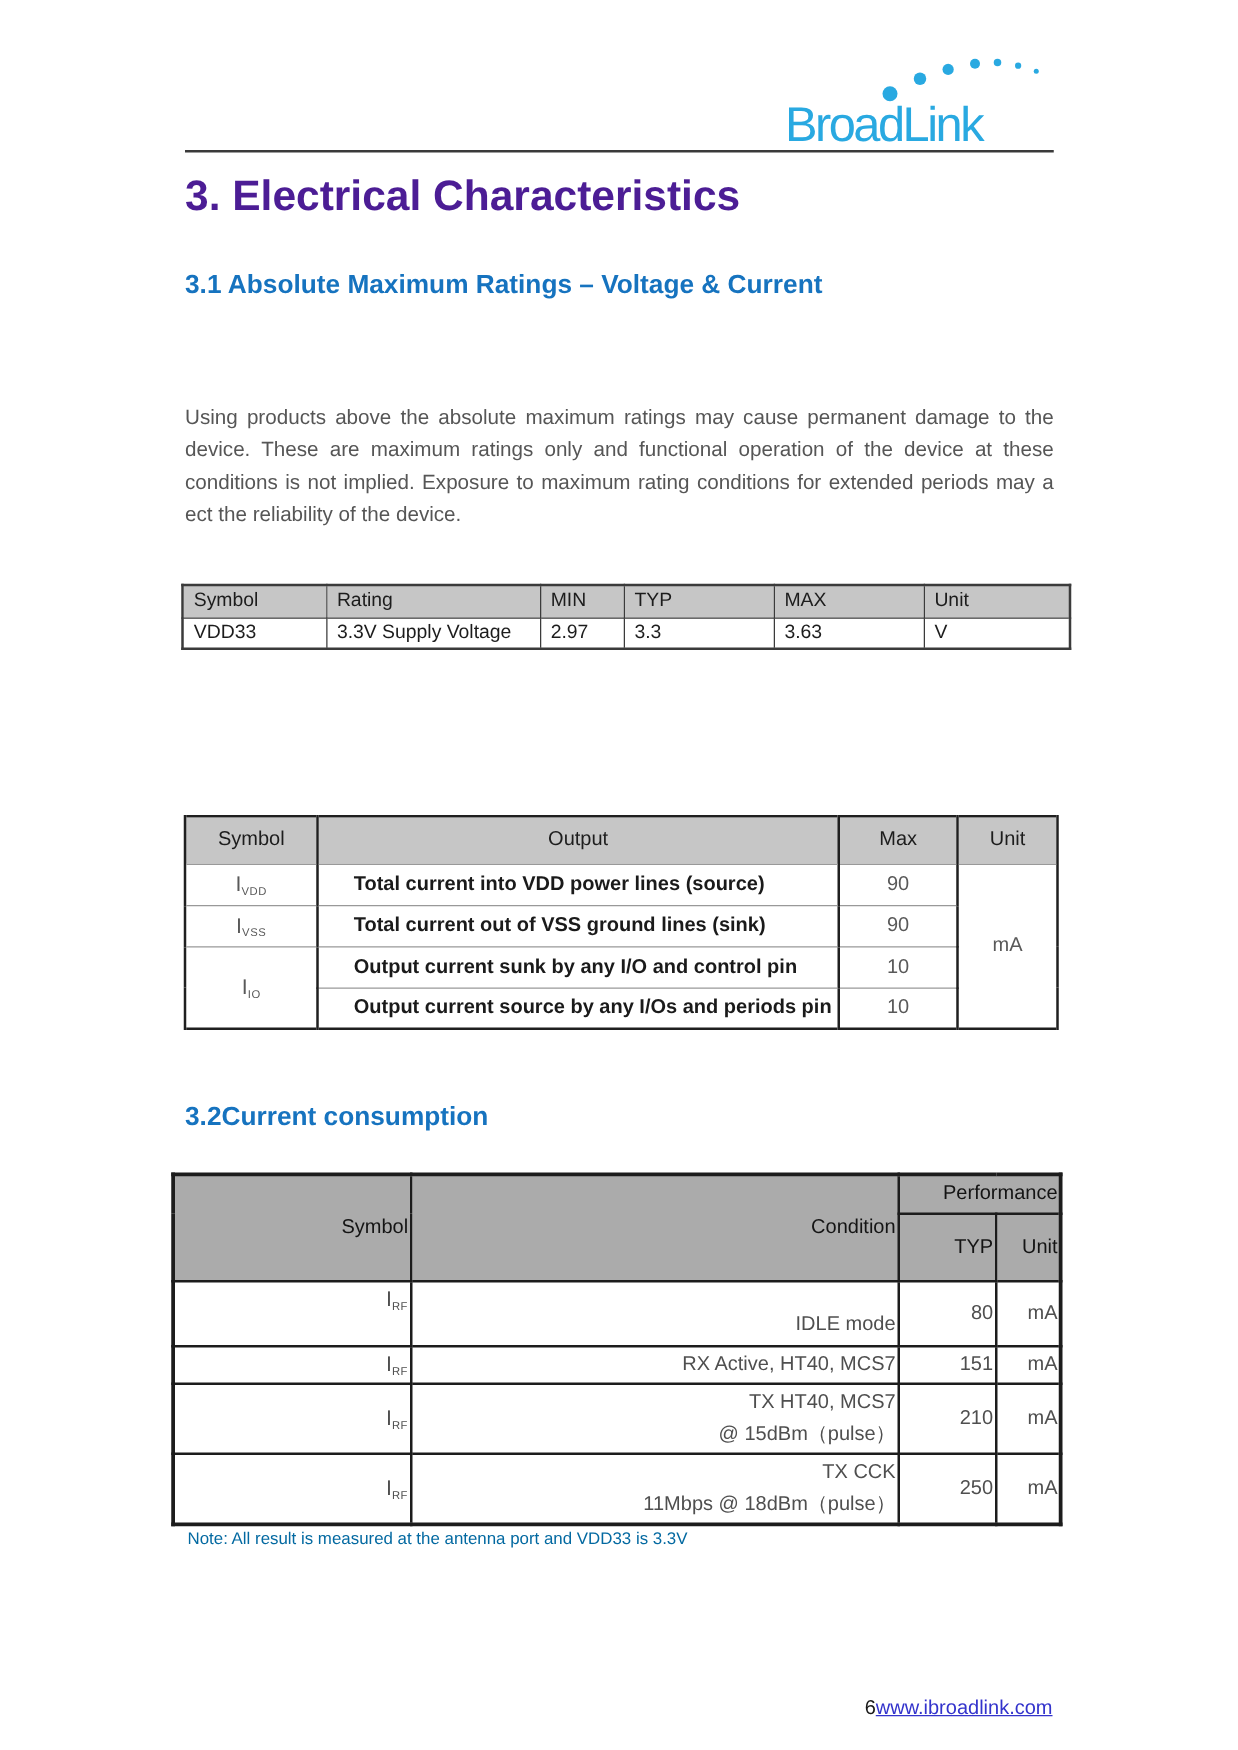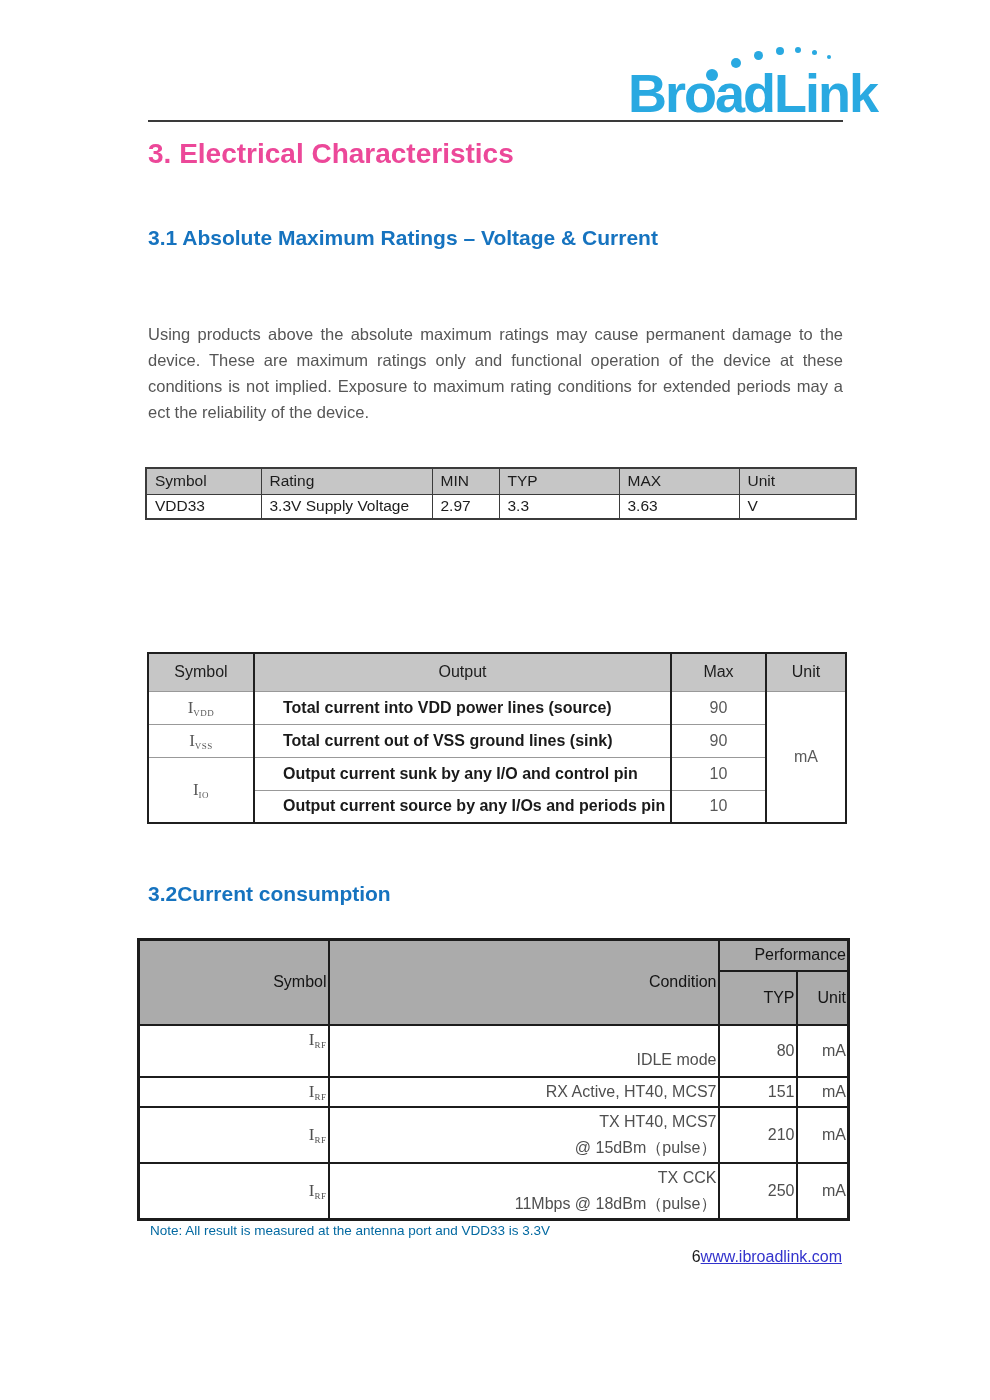--- a/index.html
+++ b/index.html
@@ -7,48 +7,48 @@
     width:990px;height:1400px;background:#ffffff;position:relative;
     font-family:"Liberation Sans","DejaVu Sans",sans-serif;
     -webkit-font-smoothing:antialiased;
   }
   .abs{position:absolute;}
 
   
   .logo{left:628px;top:40px;width:215px;height:80px;}
   .logo-text{
     position:absolute;left:0;bottom:0;
-    font-size:54px;font-weight:700;letter-spacing:-2px;
+    font-size:39px;font-weight:400;letter-spacing:-2px;
     color:#29A9E1;line-height:1;
   }
   .logo-dots i{position:absolute;background:#29A9E1;border-radius:50%;display:block;}
   .logo-dots i:nth-child(1){left:78px; top:29px;width:12px;height:12px;}
   .logo-dots i:nth-child(2){left:103px;top:18px;width:10px;height:10px;}
   .logo-dots i:nth-child(3){left:126px;top:11px;width:9px;height:9px;}
   .logo-dots i:nth-child(4){left:148px;top:7px; width:8px;height:8px;}
   .logo-dots i:nth-child(5){left:167px;top:7px; width:6px;height:6px;}
   .logo-dots i:nth-child(6){left:184px;top:10px;width:5px;height:5px;}
   .logo-dots i:nth-child(7){left:199px;top:15px;width:4px;height:4px;}
   .header-rule{left:148px;top:120px;width:695px;height:2px;background:#3a3a3a;}
 
   
-  .h1{left:148px;top:138px;font-size:28px;font-weight:700;color:#ec4899;}
-  .h2a{left:148px;top:226px;font-size:21px;font-weight:700;color:#1673BF;}
+  .h1{left:148px;top:138px;font-size:34px;font-weight:700;color:#4c1d95;}
+  .h2a{left:148px;top:216px;font-size:21px;font-weight:700;color:#1673BF;}
   .h2b{left:148px;top:882px;font-size:21px;font-weight:700;color:#1673BF;}
   .intro{
     left:148px;top:304px;width:695px;
     font-size:16.5px;line-height:26px;color:#565656;
     text-align:justify;
   }
   .note{left:150px;top:1223px;font-size:13.5px;color:#0369a1;}
 
   
   table{border-collapse:collapse;table-layout:fixed;}
   td,th{overflow:hidden;font-weight:400;}
-  .sym{font-family:Liberation Serif, serif;color:#595959;}
+  .sym{font-family:Liberation Sans, sans-serif;color:#595959;}
   .sym sub{font-size:9px;letter-spacing:.5px;vertical-align:-3px;}
 
   
   .t1{left:145px;top:467px;width:710px;border:2px solid #3b3b3b;}
   .t1 th,.t1 td{border:1px solid #3b3b3b;text-align:left;padding:1px 8px;font-size:15.5px;color:#1c1c1c;}
   .t1 thead tr{height:26px;}
   .t1 tbody tr{height:25px;}
   .t1 th{background:#C6C6C6;font-weight:400;}
 
   
@@ -76,21 +76,21 @@
   .t3 tr.r2{height:28px;}
   .t3 tr.r3{height:55px;}
   .t3 tr.r4{height:53px;}
   .t3 td{color:#4f4f4f;}
   .t3 .sym{font-size:17px;border-radius:23px;}
   .t3 td.v-top{vertical-align:top;padding-top:4px;}
   .t3 td.v-bottom{vertical-align:bottom;padding-bottom:3px;}
   .t3 .cond-line{display:block;line-height:26px;margin-left:36px;}
 
   
-  .footer{right:148px;top:1248px;font-size:16px;color:#1a1a1a;text-align:right;}
+  .footer{right:148px;top:1358px;font-size:16px;color:#1a1a1a;text-align:right;}
   .footer a{color:#3333CC;text-decoration:underline;}
 </style>
 </head>
 <body>
 
 <div class="abs logo">
   <span class="logo-dots">
     <i></i><i></i><i></i><i></i><i></i><i></i><i></i>
   </span>
   <span class="logo-text">BroadLink</span>

